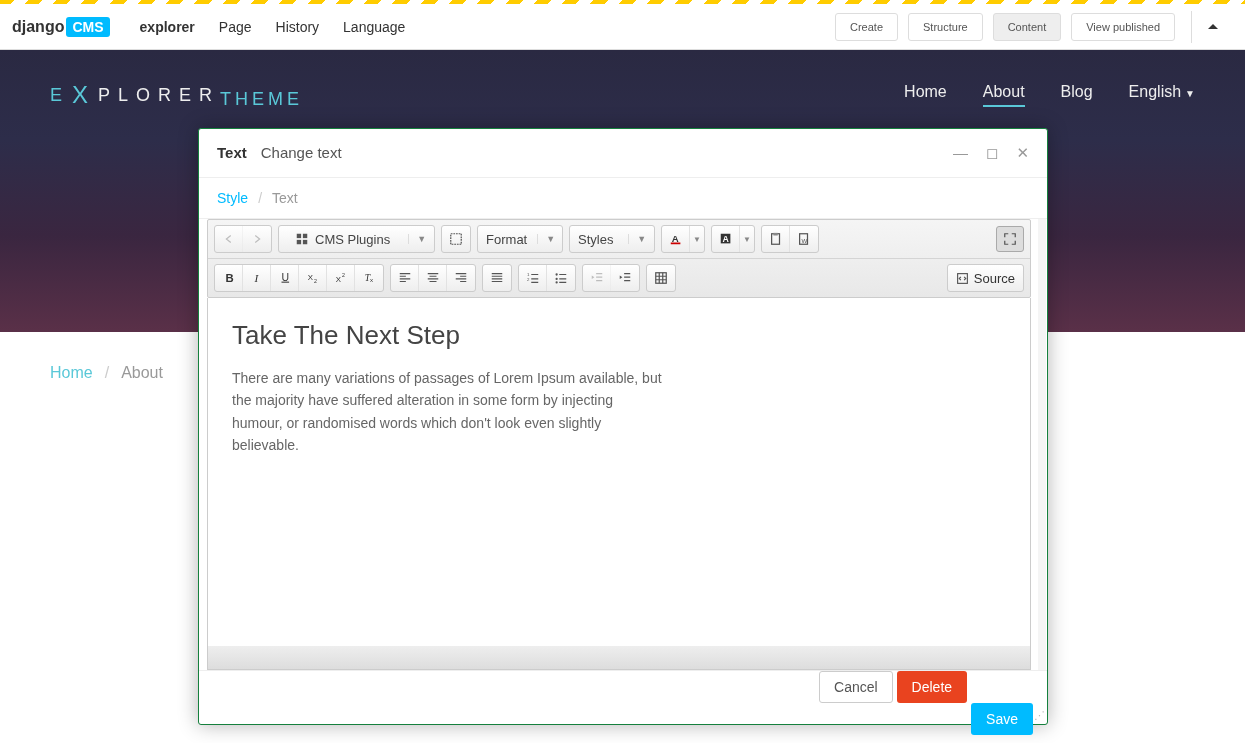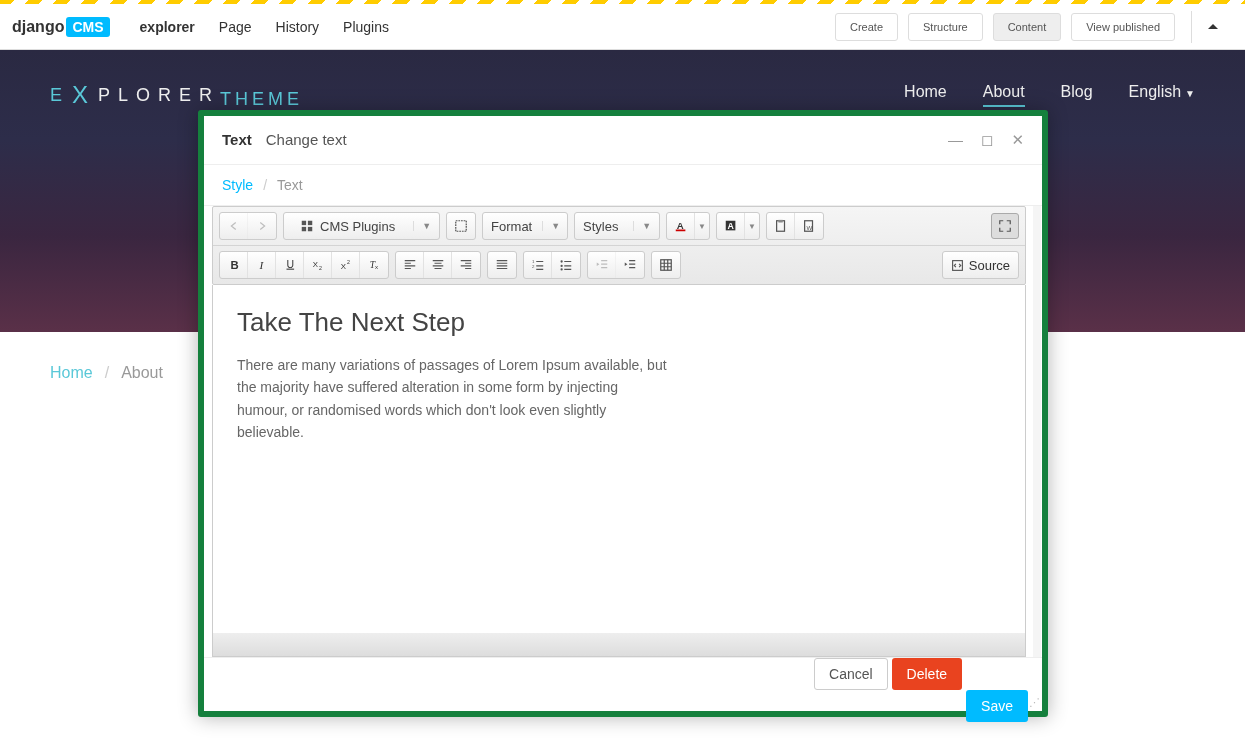--- a/index.html
+++ b/index.html
@@ -29,21 +29,21 @@
     .nav-item { color: #eee; font-size: 16px; cursor: pointer; padding-bottom: 4px; }
     .nav-item.active { border-bottom: 2px solid #5ac8d8; }
     .nav-item .caret { margin-left: 4px; font-size: 10px; }
 
     .hero { height: 192px; background: linear-gradient(180deg, #2d2d4a 0%, #3a2640 50%, #5a3048 100%); position: relative; }
     .breadcrumb-area { background: #fff; padding: 32px 50px; display: flex; gap: 12px; align-items: center; color: #999; font-size: 16px; }
     .breadcrumb-area .link { color: #5ac8d8; }
     .breadcrumb-area .sep { color: #ccc; }
 
     
-    .modal { position: absolute; top: 110px; left: 198px; width: 850px; background: #fff; border-radius: 3px; box-shadow: 0 0 20px rgba(0,0,0,.3); border: 6px solid #15803d; }
+    .modal { position: absolute; top: 128px; left: 198px; width: 850px; background: #fff; border-radius: 3px; box-shadow: 0 0 20px rgba(0,0,0,.3); border: 1px solid #15803d; }
     .modal-titlebar { height: 48px; display: flex; align-items: center; padding: 0 18px; border-bottom: 1px solid #fff; }
     .modal-title-strong { font-weight: 700; font-size: 15px; color: #333; margin-right: 14px; }
     .modal-title-sub { font-size: 15px; color: #555; }
     .modal-controls { margin-left: auto; display: flex; gap: 18px; }
     .modal-ctrl { cursor: pointer; color: #999; font-size: 15px; }
 
     .modal-tabs { height: 42px; border-top: 1px solid #eee; border-bottom: 1px solid #eee; display: flex; align-items: center; padding: 0 18px; gap: 10px; color: #999; }
     .modal-tab { cursor: pointer; }
     .modal-tab.active { color: #0bf; }
     .modal-tab-sep { color: #ccc; }
@@ -88,21 +88,21 @@
 <div class="yellow-stripe"></div>
 
 <div class="cms-toolbar">
   <div class="cms-logo">
     <span class="django">django</span>
     <span class="cms">CMS</span>
   </div>
   <div class="toolbar-item bold">explorer</div>
   <div class="toolbar-item">Page</div>
   <div class="toolbar-item">History</div>
-  <div class="toolbar-item">Plugins</div>
+  <div class="toolbar-item">Language</div>
   <div class="toolbar-spacer"></div>
   <button class="toolbar-btn">Create</button>
   <button class="toolbar-btn">Structure</button>
   <button class="toolbar-btn active">Content</button>
   <button class="toolbar-btn">View published</button>
   <div class="toolbar-caret-box">
     <div class="caret-up"></div>
   </div>
 </div>
 

